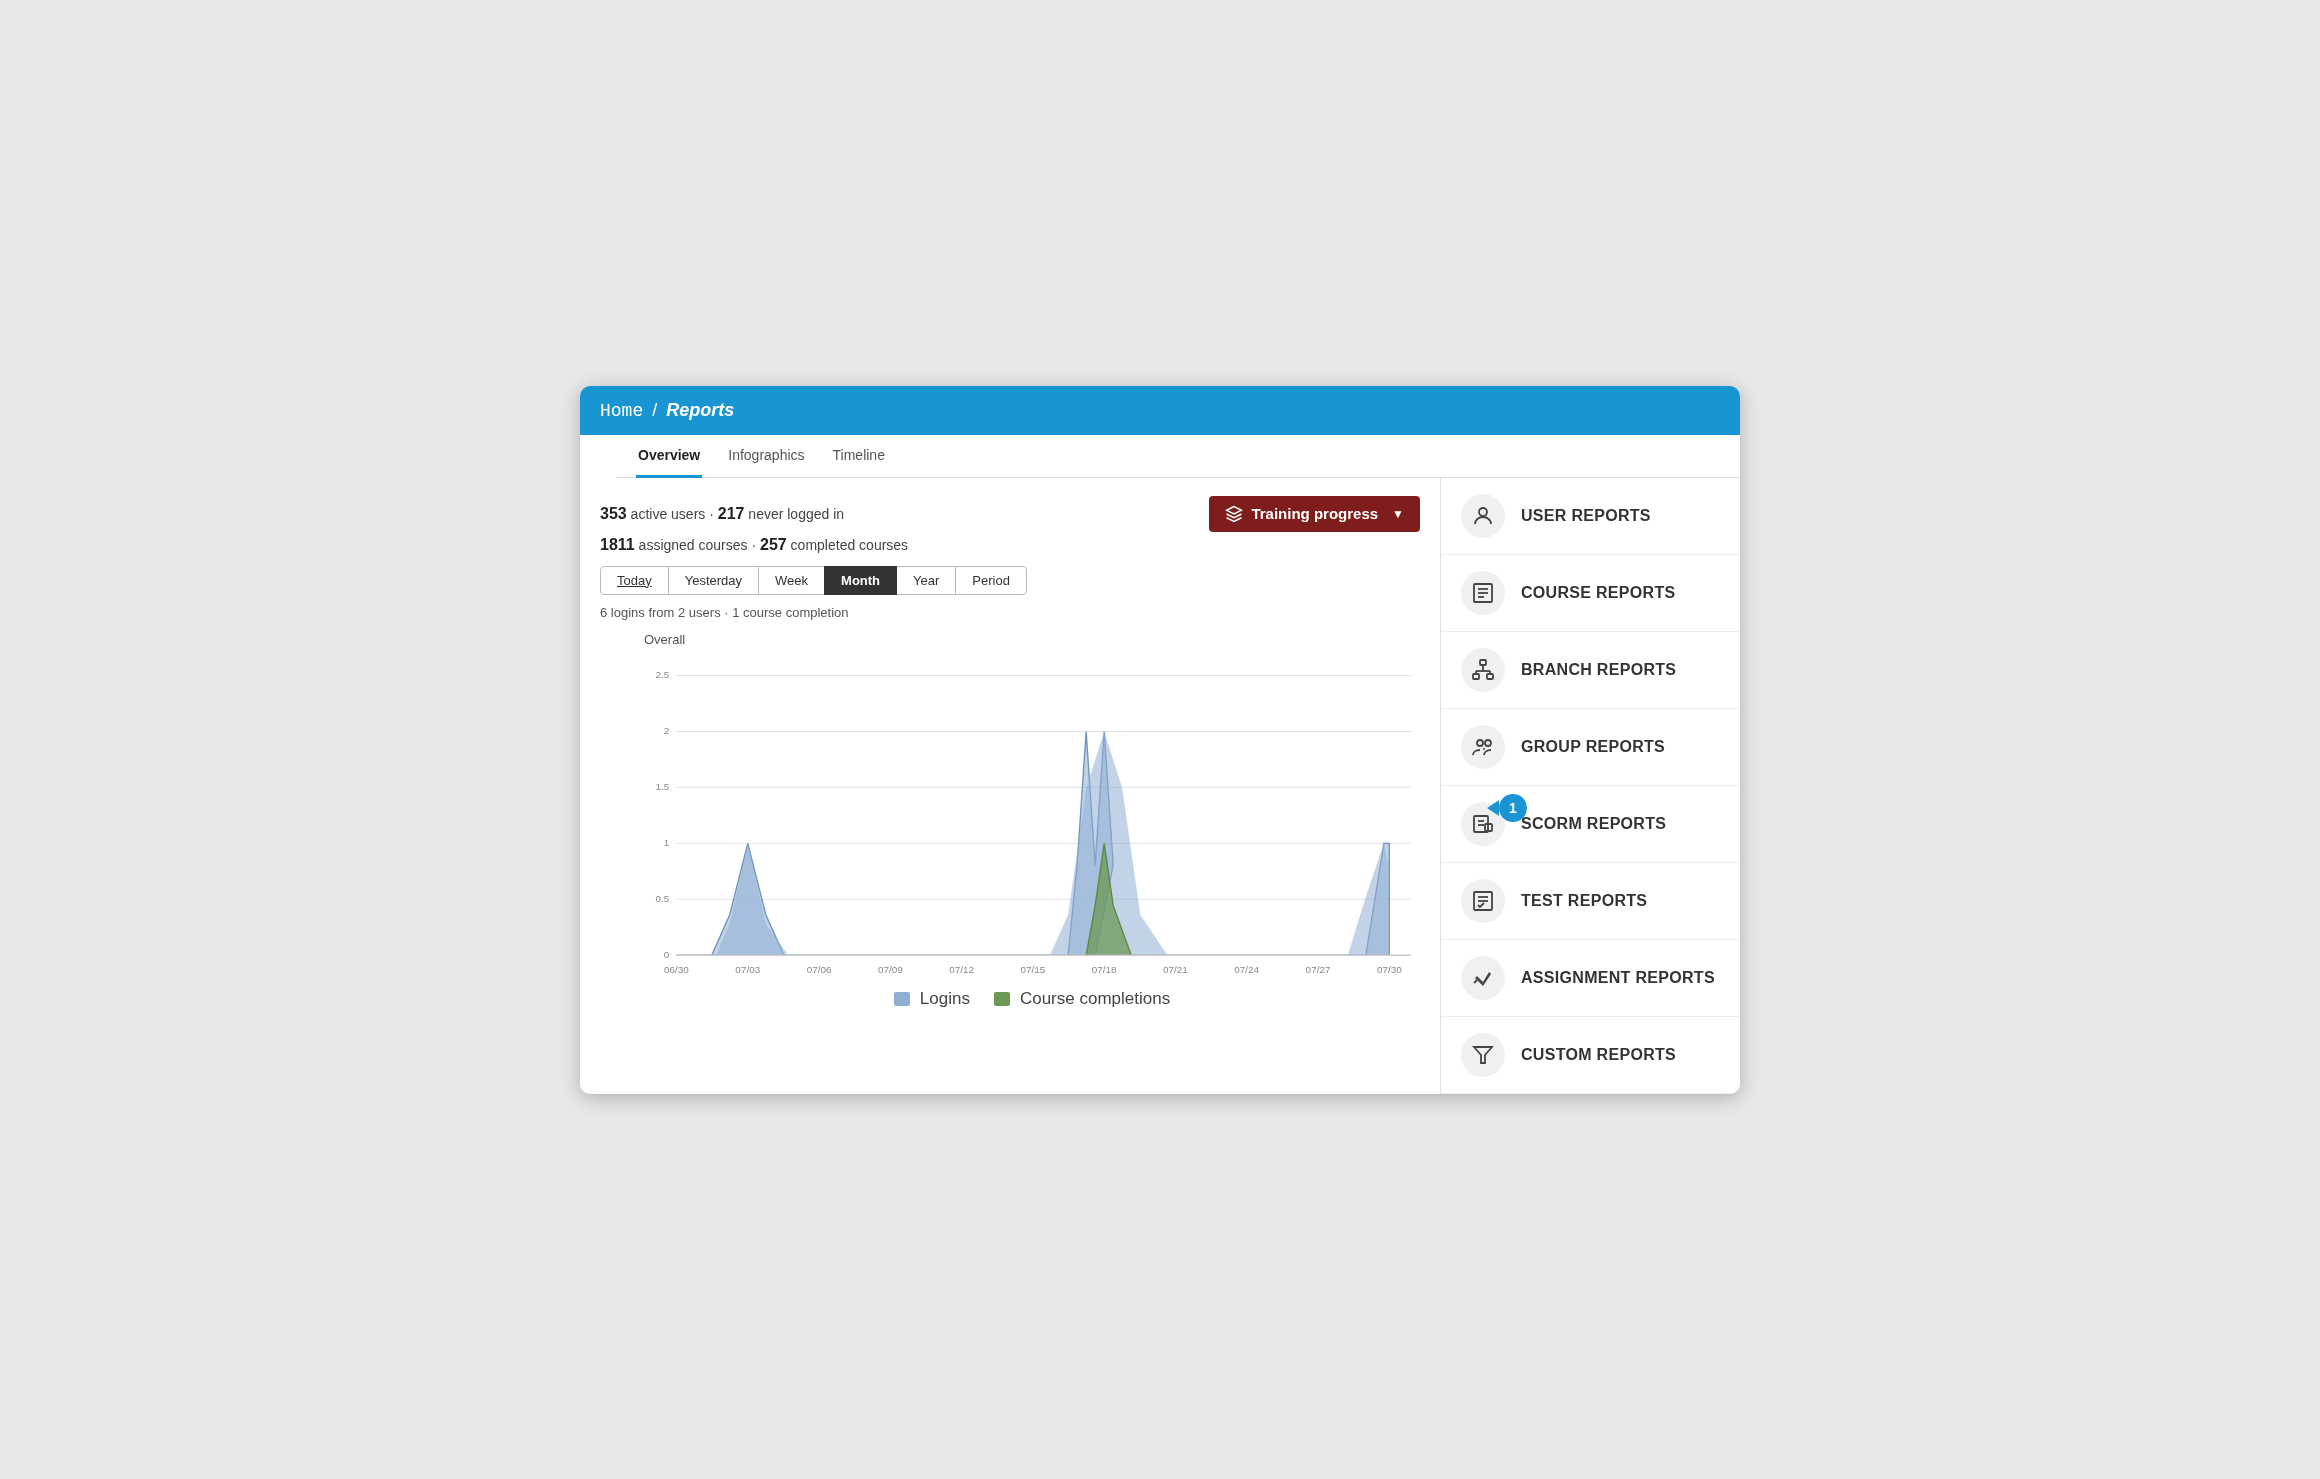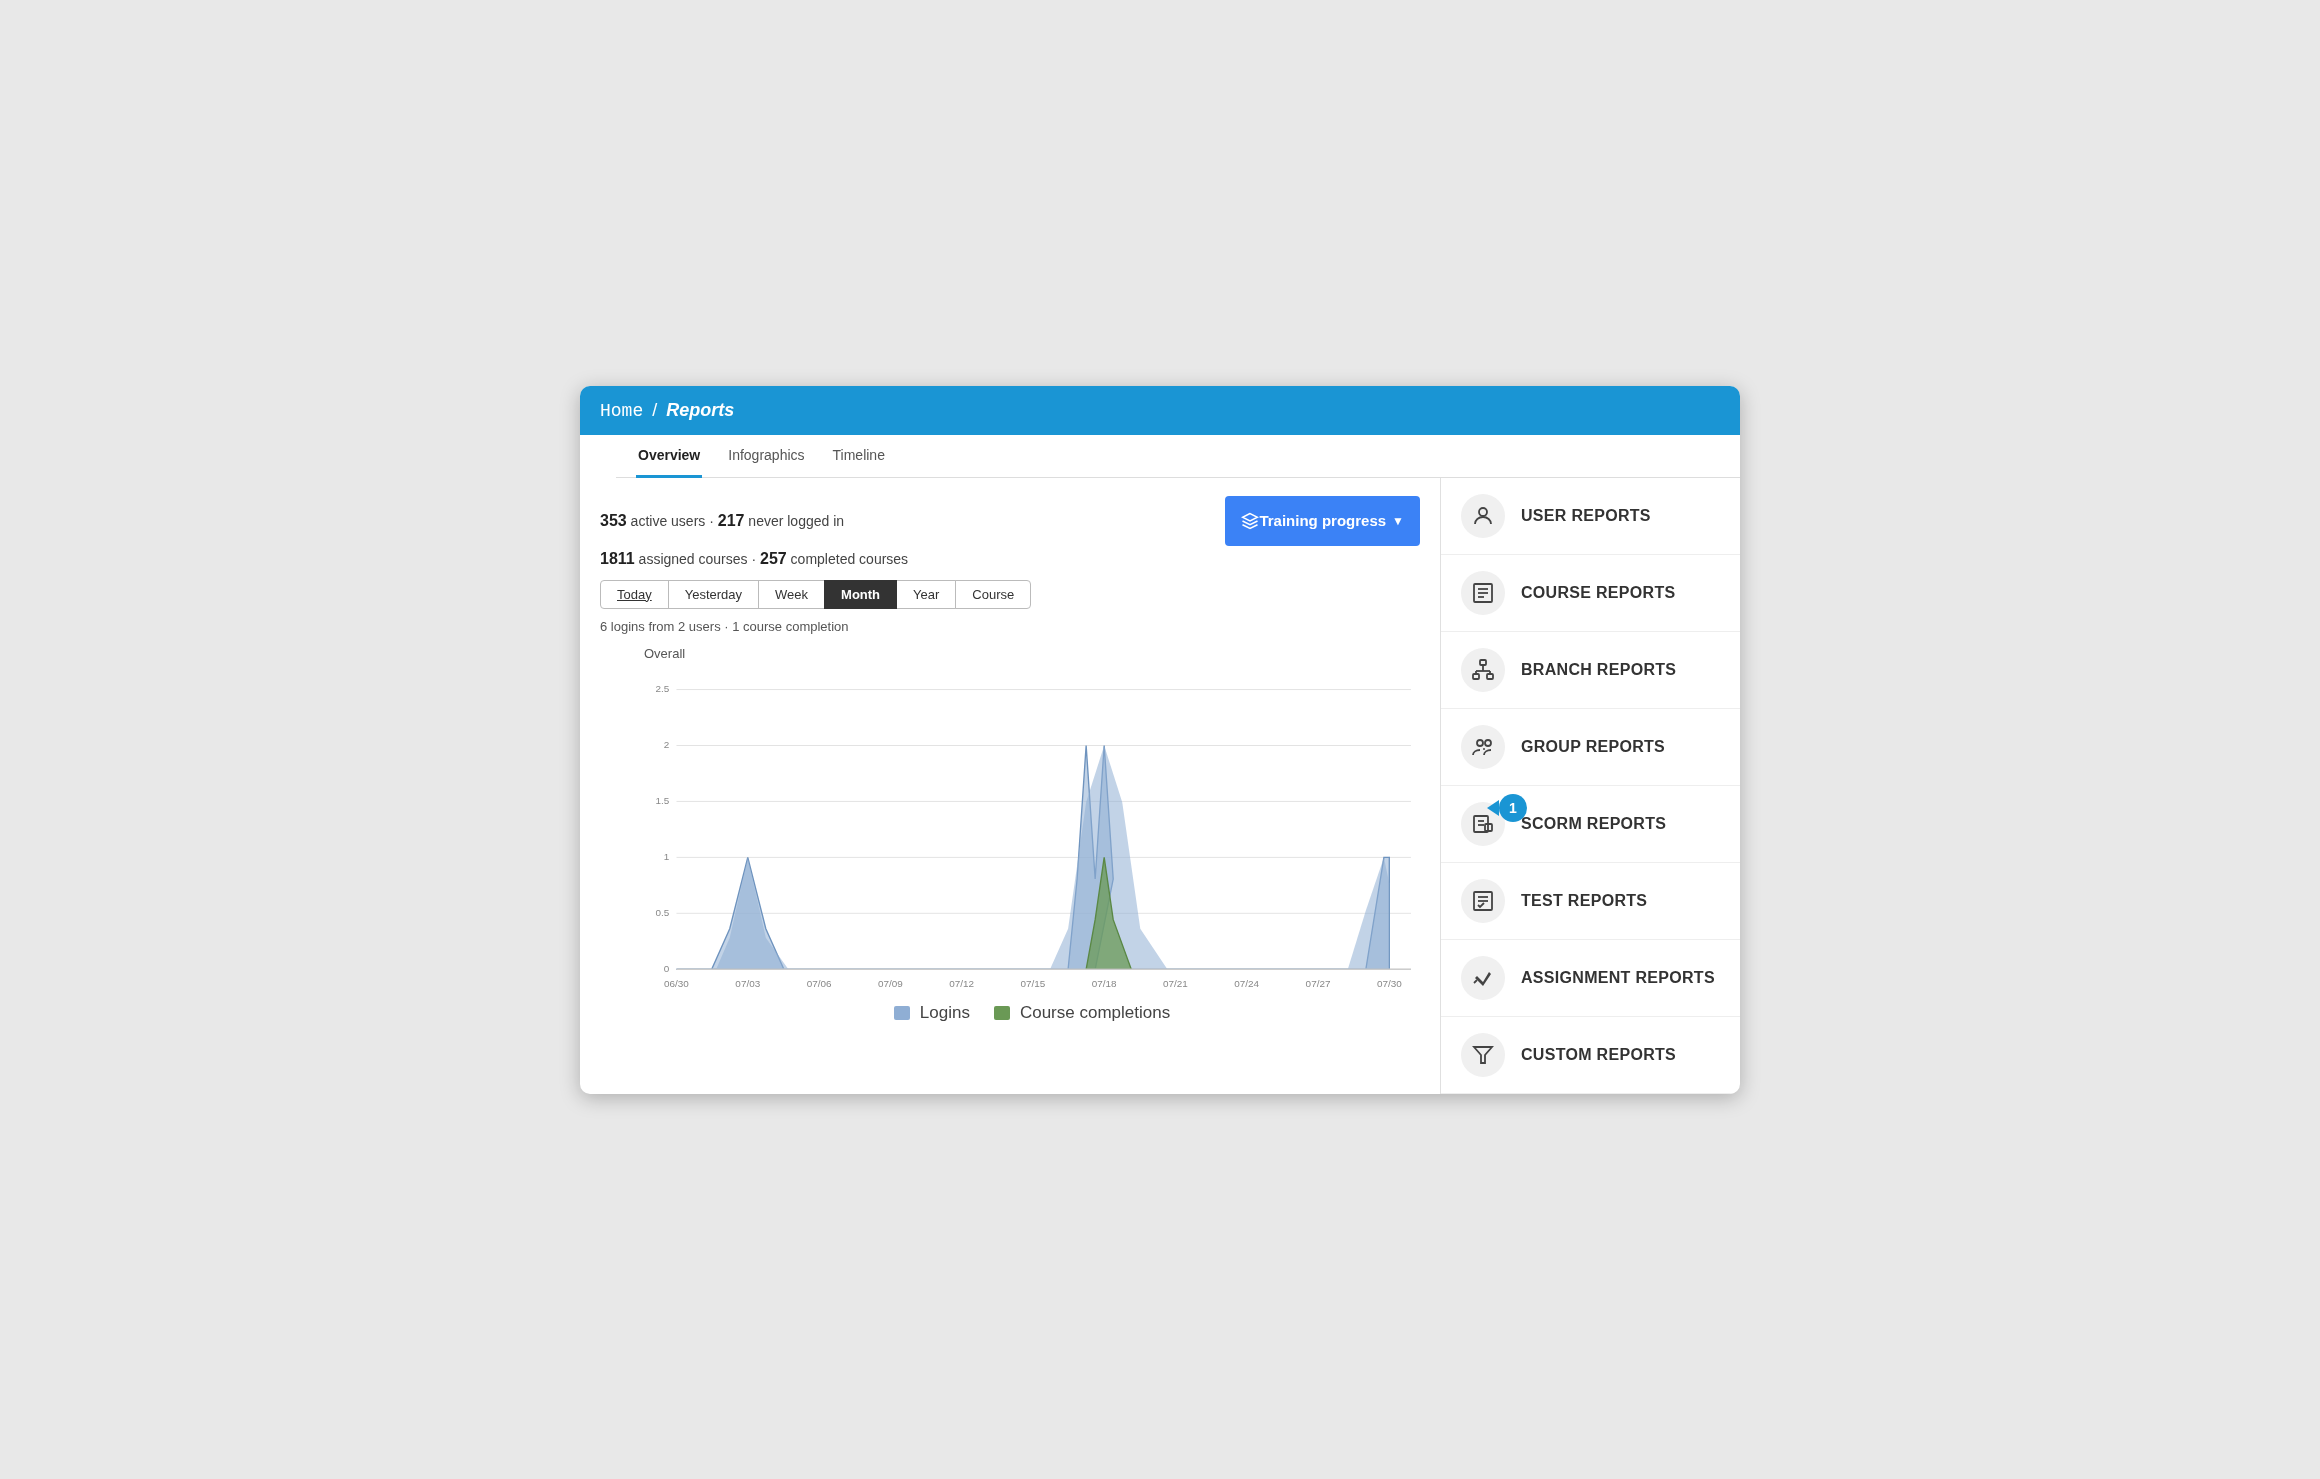--- a/index.html
+++ b/index.html
@@ -80,30 +80,31 @@
     .stats-text {
       font-size: 14px;
       color: #444;
     }
     .stats-text .number {
       font-weight: 700;
       font-size: 16px;
       color: #222;
     }
     .training-btn {
-      background: #3b82f6;
+      background: #7f1d1d;
       color: #fff;
       border: none;
       border-radius: 4px;
-      padding: 16px 16px;
+      padding: 9px 16px;
       font-size: 15px;
       font-weight: 600;
       cursor: pointer;
       display: flex;
       align-items: center;
+      gap: 8px;
     }
     .training-btn .arrow {
       margin-left: 6px;
       font-size: 12px;
     }
     .stats-row2 {
       font-size: 14px;
       color: #444;
       margin-bottom: 12px;
     }
@@ -292,21 +293,21 @@
         <span class="number">257</span>
         <span>completed courses</span>
       </div>
 
       <div class="period-btns">
         <button class="period-btn">Today</button>
         <button class="period-btn">Yesterday</button>
         <button class="period-btn">Week</button>
         <button class="period-btn active">Month</button>
         <button class="period-btn">Year</button>
-        <button class="period-btn">Course</button>
+        <button class="period-btn">Period</button>
       </div>
 
       <div class="summary-text">6 logins from 2 users · 1 course completion</div>
 
       <div class="chart-area">
         <div class="chart-title">Overall</div>
         <div class="chart-svg-wrap">
           <svg viewBox="0 0 860 360" width="100%" height="auto" style="overflow:visible">
 
             <text x="28" y="338" font-size="11" fill="#888" text-anchor="end">0</text>

